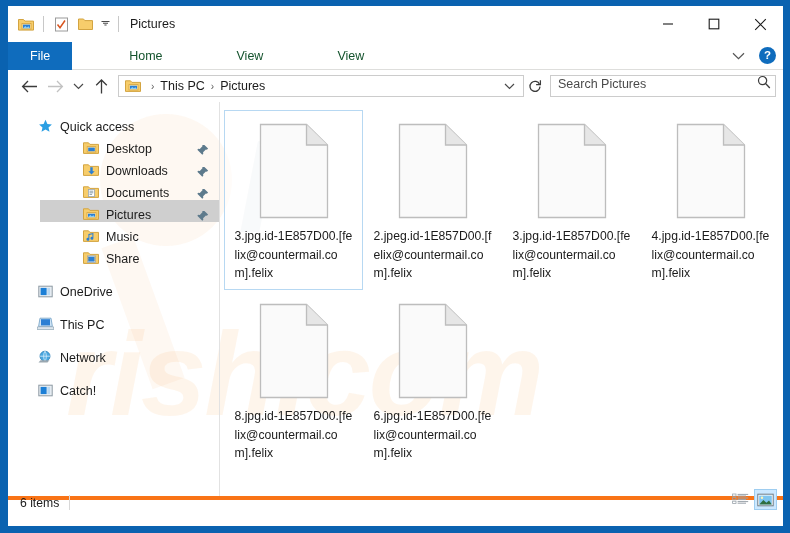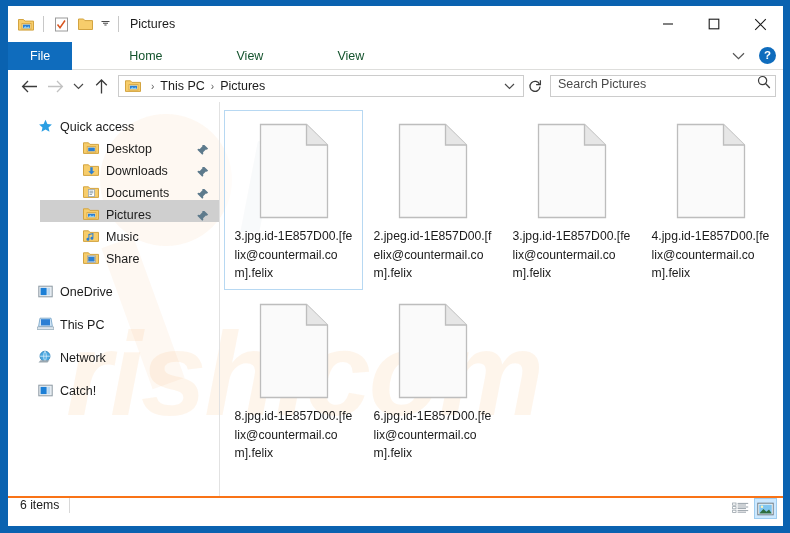--- a/index.html
+++ b/index.html
@@ -296,24 +296,24 @@
     text-align: left;
     width: 118px;
     word-break: break-all;
     white-space: normal;
   }
 
   
   .statusbar {
     height: 30px;
     flex: 0 0 auto;
-    border-top: 2px solid #f97316;
-    display: flex;
-    align-items: flex-start;
-    padding: 0 6px 9px 12px;
+    border-top: 4px solid #f97316;
+    display: flex;
+    align-items: flex-end;
+    padding: 0 6px 16px 12px;
     position: relative;
     z-index: 3;
     background: transparent;
   }
   .status-text {
     font-size: 12.2px;
     color: #1b1b1b;
     white-space: nowrap;
   }
   .status-sep {

